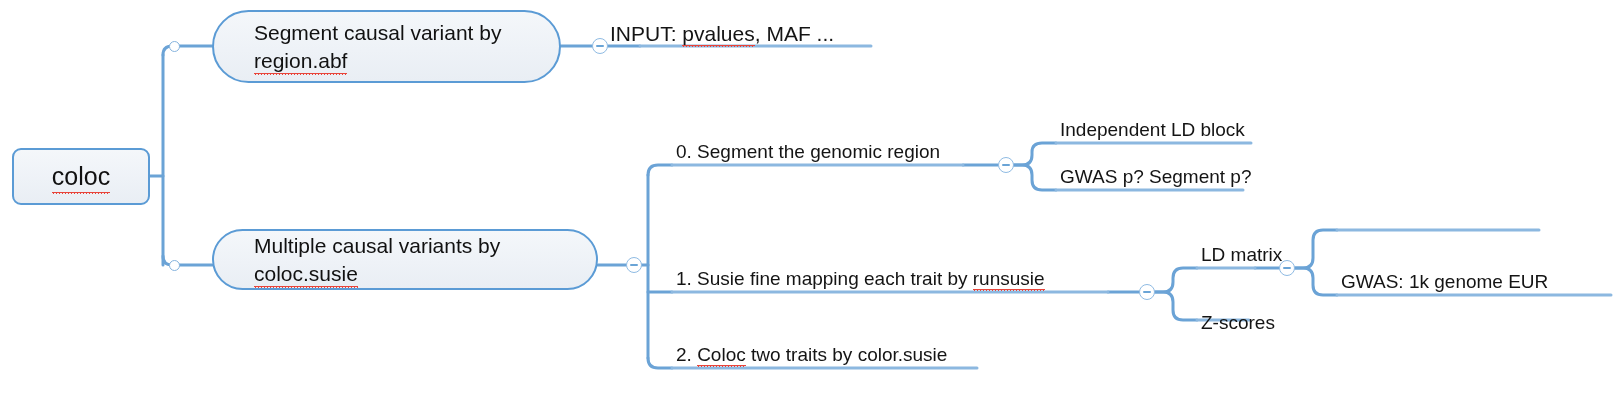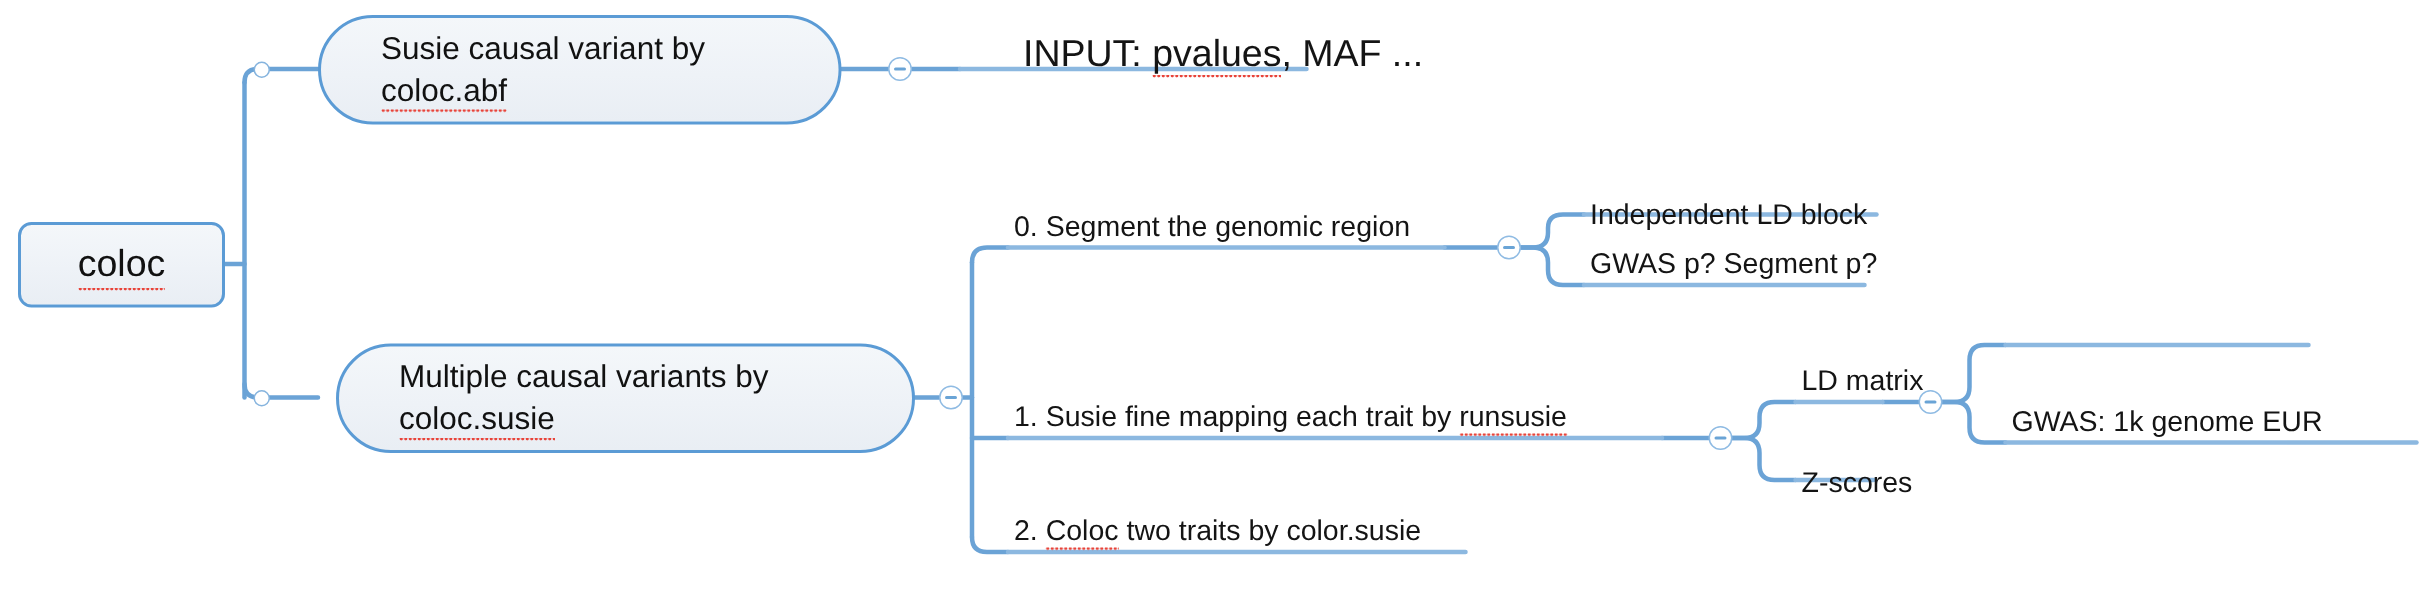--- a/index.html
+++ b/index.html
@@ -175,39 +175,39 @@
       <path d="M1337,295 L1611,295"></path>
       <path d="M672,368 L977,368"></path>
     </g>
   </svg>
 
   <div class="node root" style="left:12px; top:148px; width:138px; height:57px; padding:0 10px;">
     <span class="node-text" style="font-size:25px;"><span class="sp">coloc</span></span>
   </div>
 
   <div class="node pill" style="left:212px; top:10px; width:349px; height:73px; padding:0 0 0 40px;">
-    <span class="node-text" style="font-size:21px;"><span>Susie causal variant by</span><br><span class="sp">coloc.abf</span></span>
+    <span class="node-text" style="font-size:21px;"><span>Segment causal variant by</span><br><span class="sp">region.abf</span></span>
   </div>
   <div class="collapse" style="left:592px; top:38px;"></div>
 
-  <div class="leaf" style="left:680px; top:22px; font-size:25px;">
+  <div class="leaf" style="left:608px; top:22px; font-size:21px;">
     <span class="leaf-text"><span>INPUT: </span><span class="sp">pvalues</span><span>, MAF ...</span></span>
   </div>
 
-  <div class="node pill" style="left:224px; top:229px; width:386px; height:73px; padding:0 0 0 40px;">
+  <div class="node pill" style="left:212px; top:229px; width:386px; height:61px; padding:0 0 0 40px;">
     <span class="node-text" style="font-size:21px;"><span>Multiple causal variants by</span><br><span class="sp">coloc.susie</span></span>
   </div>
   <div class="collapse" style="left:626px; top:257px;"></div>
 
   <div class="leaf" style="left:674px; top:141px; font-size:19px;">
     <span class="leaf-text">0. Segment the genomic region</span>
   </div>
   <div class="collapse" style="left:998px; top:157px;"></div>
 
-  <div class="leaf" style="left:1058px; top:133px; font-size:19px;">
+  <div class="leaf" style="left:1058px; top:119px; font-size:19px;">
     <span class="leaf-text">Independent LD block</span>
   </div>
   <div class="leaf" style="left:1058px; top:166px; font-size:19px;">
     <span class="leaf-text">GWAS p? Segment p?</span>
   </div>
 
   <div class="leaf" style="left:674px; top:268px; font-size:19px;">
     <span class="leaf-text"><span>1. Susie fine mapping each trait by </span><span class="sp">runsusie</span></span>
   </div>
   <div class="collapse" style="left:1139px; top:284px;"></div>

